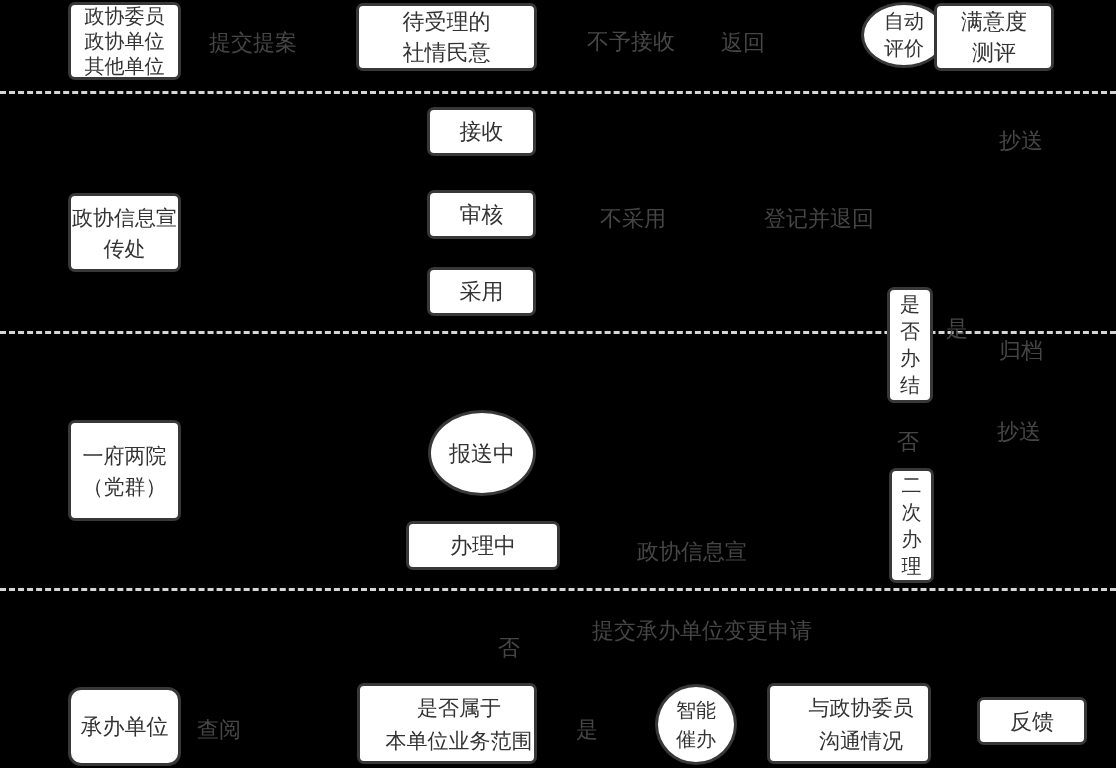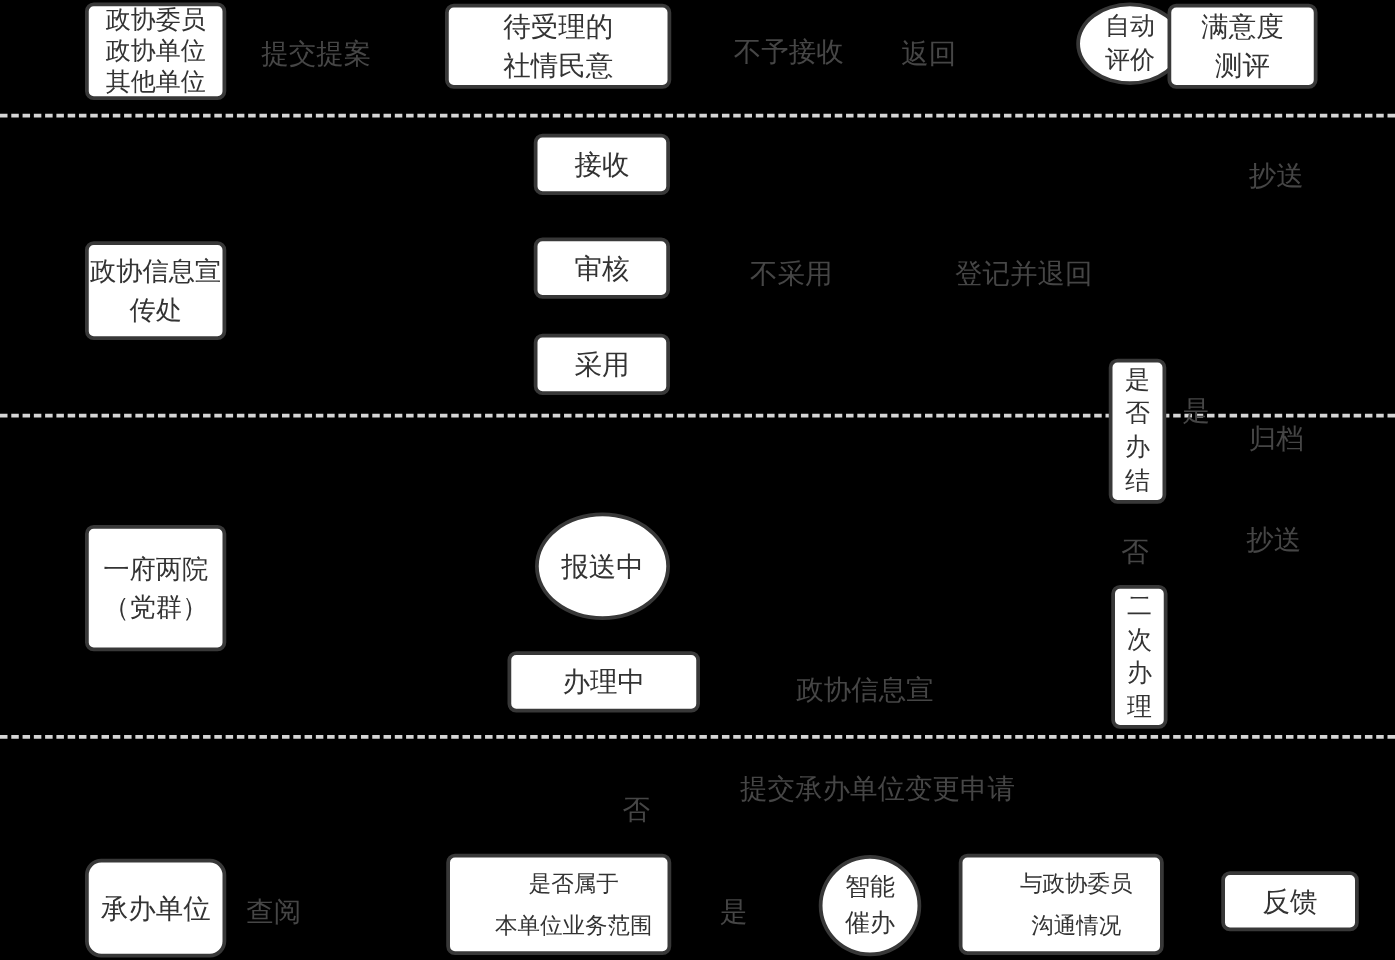--- a/index.html
+++ b/index.html
@@ -30,21 +30,21 @@
     justify-content: center;
     text-align: center;
     white-space: pre-line;
     font-size: 22px;
     line-height: 31px;
     z-index: 2;
   }
   .ellipse { border-radius: 50%; }
   .actor1 { font-size: 20px; line-height: 25px; }
   .two-line-21 { font-size: 21px; line-height: 31px; }
-  .two-line-33 { font-size: 18px; line-height: 33px; padding-left: 24px; }
+  .two-line-33 { font-size: 21px; line-height: 33px; padding-left: 24px; }
   .small-circle { font-size: 20px; line-height: 27px; }
   .urge-circle { font-size: 20px; line-height: 29px; }
   .vbox { font-size: 20px; line-height: 27px; }
   .single { font-size: 22px; }
   .edge-label {
     position: absolute;
     color: #464646;
     font-size: 22px;
     white-space: nowrap;
     z-index: 1;

